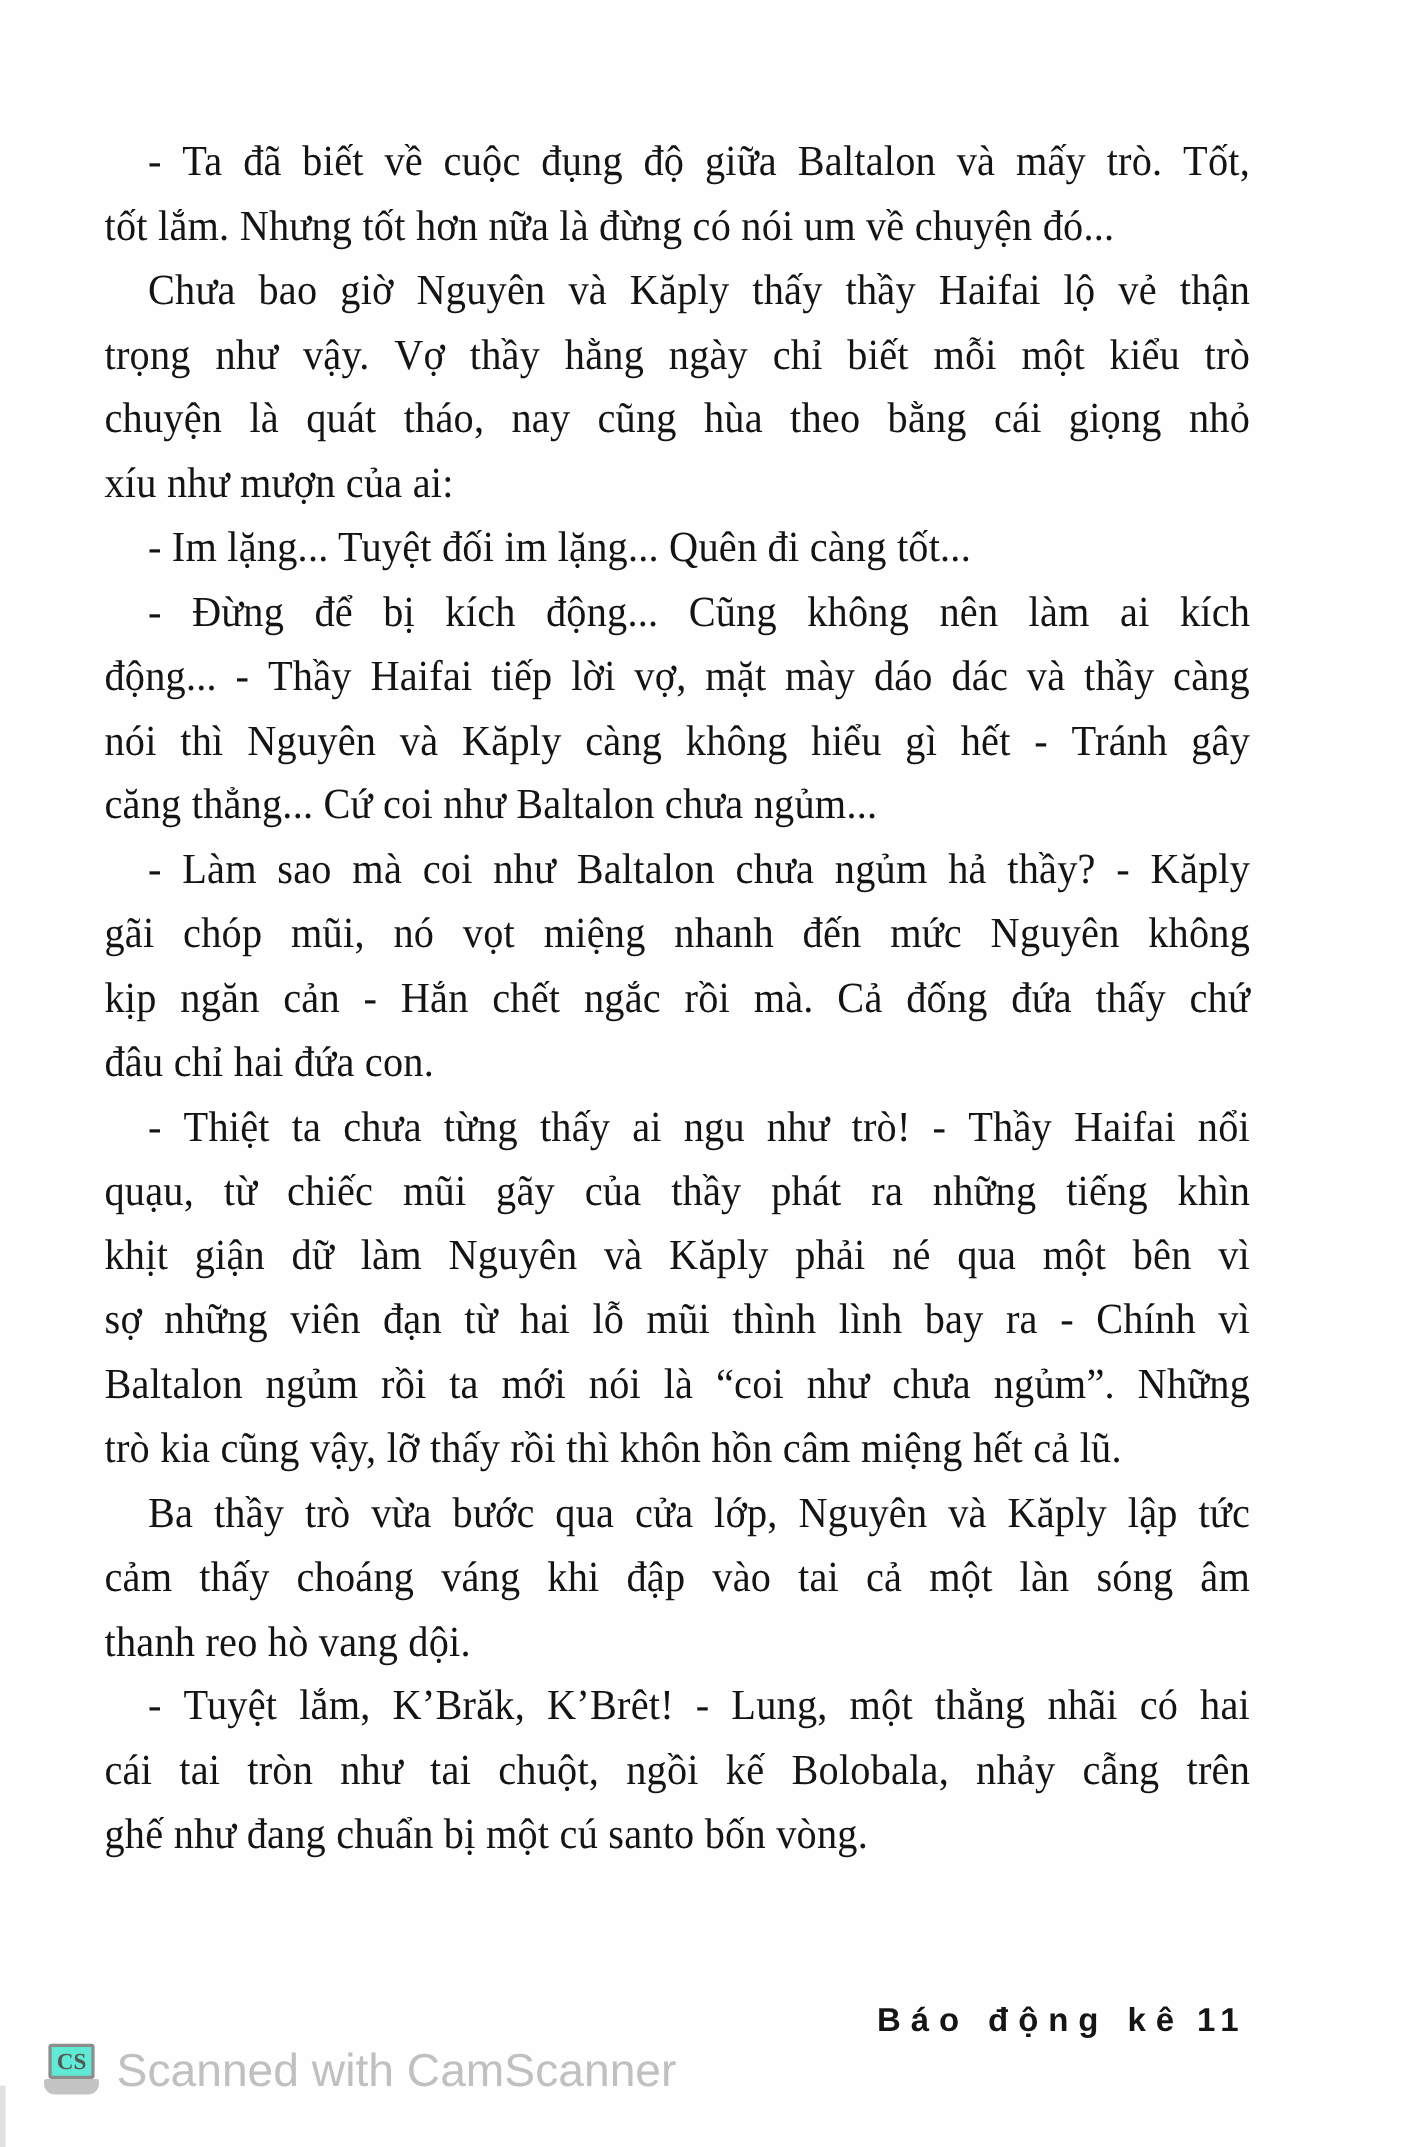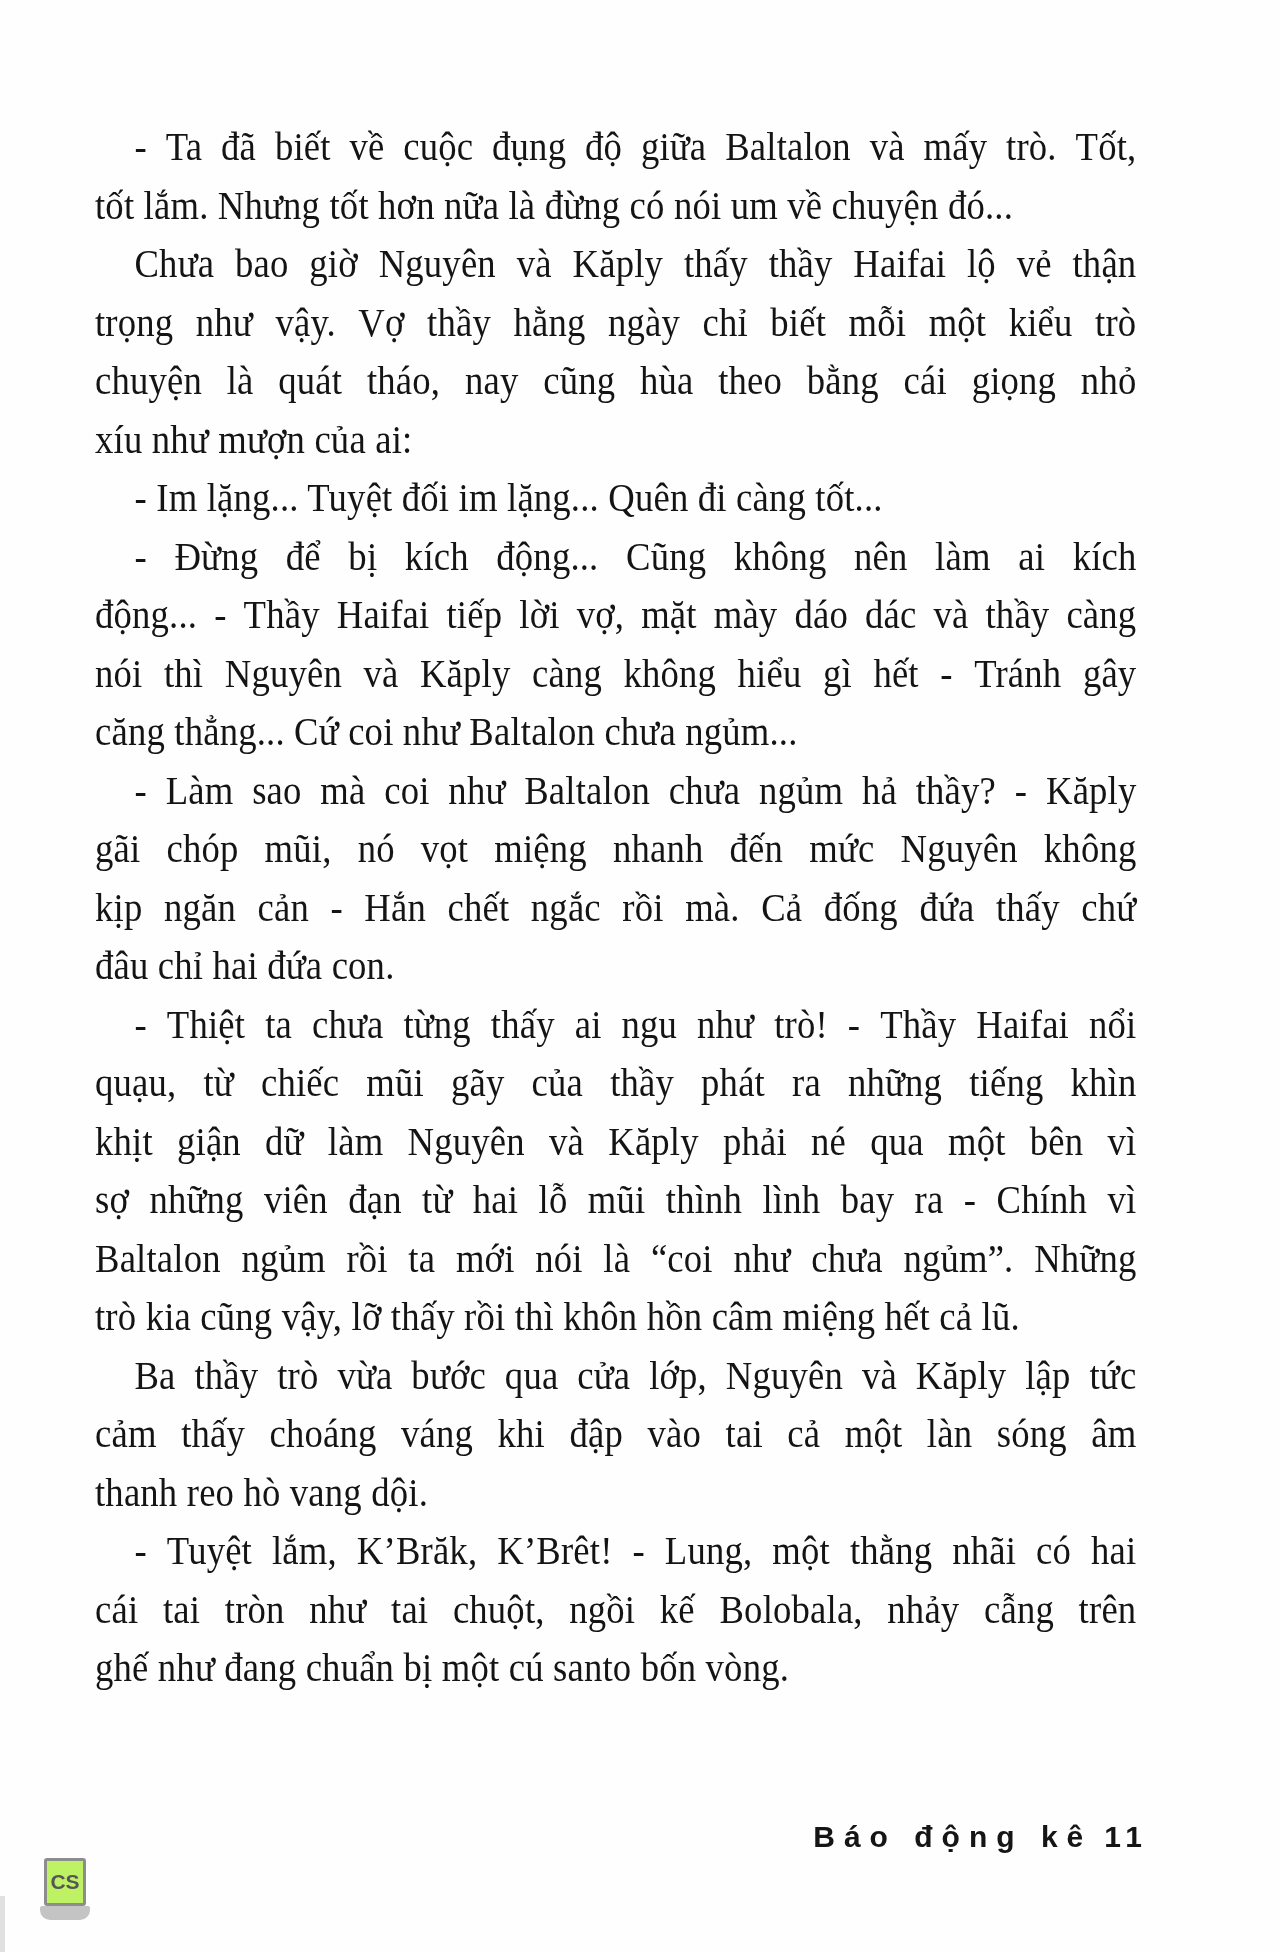--- a/index.html
+++ b/index.html
@@ -25,41 +25,41 @@
     line-height:58.5px;
     white-space:nowrap;
     letter-spacing:0.2px;
   }
   .ind { padding-left:42px; }
   .flexline { display:flex; justify-content:space-between; }
   .flexline span { white-space:nowrap; }
 
   .footer {
     position:absolute;
-    top:1820px; right:132px;
+    top:1820px; right:148px;
     display:flex; align-items:baseline;
     font-family:"Liberation Sans","DejaVu Sans",sans-serif;
     font-weight:700; font-size:30px; color:#151515;
   }
   .footer .title { letter-spacing:9px; }
   .footer .num { margin-left:12px; letter-spacing:6px; }
 
   .watermark {
     position:absolute;
     left:40px; top:1858px;
     display:flex; align-items:flex-start; gap:16px;
   }
   .cs-badge { width:50px; height:48px; }
   .cs-top {
     box-sizing:border-box;
-    width:42px; height:48px; margin-left:4px;
+    width:42px; height:32px; margin-left:4px;
     border:3px solid #8d8d8d; border-radius:3px;
-    background:#bef264;
+    background:#5eead4;
     display:flex; align-items:center; justify-content:center;
-    font-family:Liberation Sans, sans-serif;
+    font-family:Liberation Serif, serif;
     font-weight:700; font-size:21px; color:#565656;
   }
   .cs-bottom {
     width:50px; height:14px;
     background:#c4c4c4;
     border-radius:2px 2px 10px 10px;
   }
   .wm-text {
     font-family:"Liberation Sans","DejaVu Sans",sans-serif;
     font-size:42px; line-height:48px;
@@ -373,17 +373,18 @@
   <div class="footer">
     <span class="title">Báo động kê</span>
     <span class="num">11</span>
   </div>
 
   <div class="watermark">
     <div class="cs-badge">
       <div class="cs-top">CS</div>
       <div class="cs-bottom"></div>
     </div>
+    <div class="wm-text">Scanned with CamScanner</div>
   </div>
 
   <div class="edge-strip"></div>
 
 </div>
 
 </body></html>

